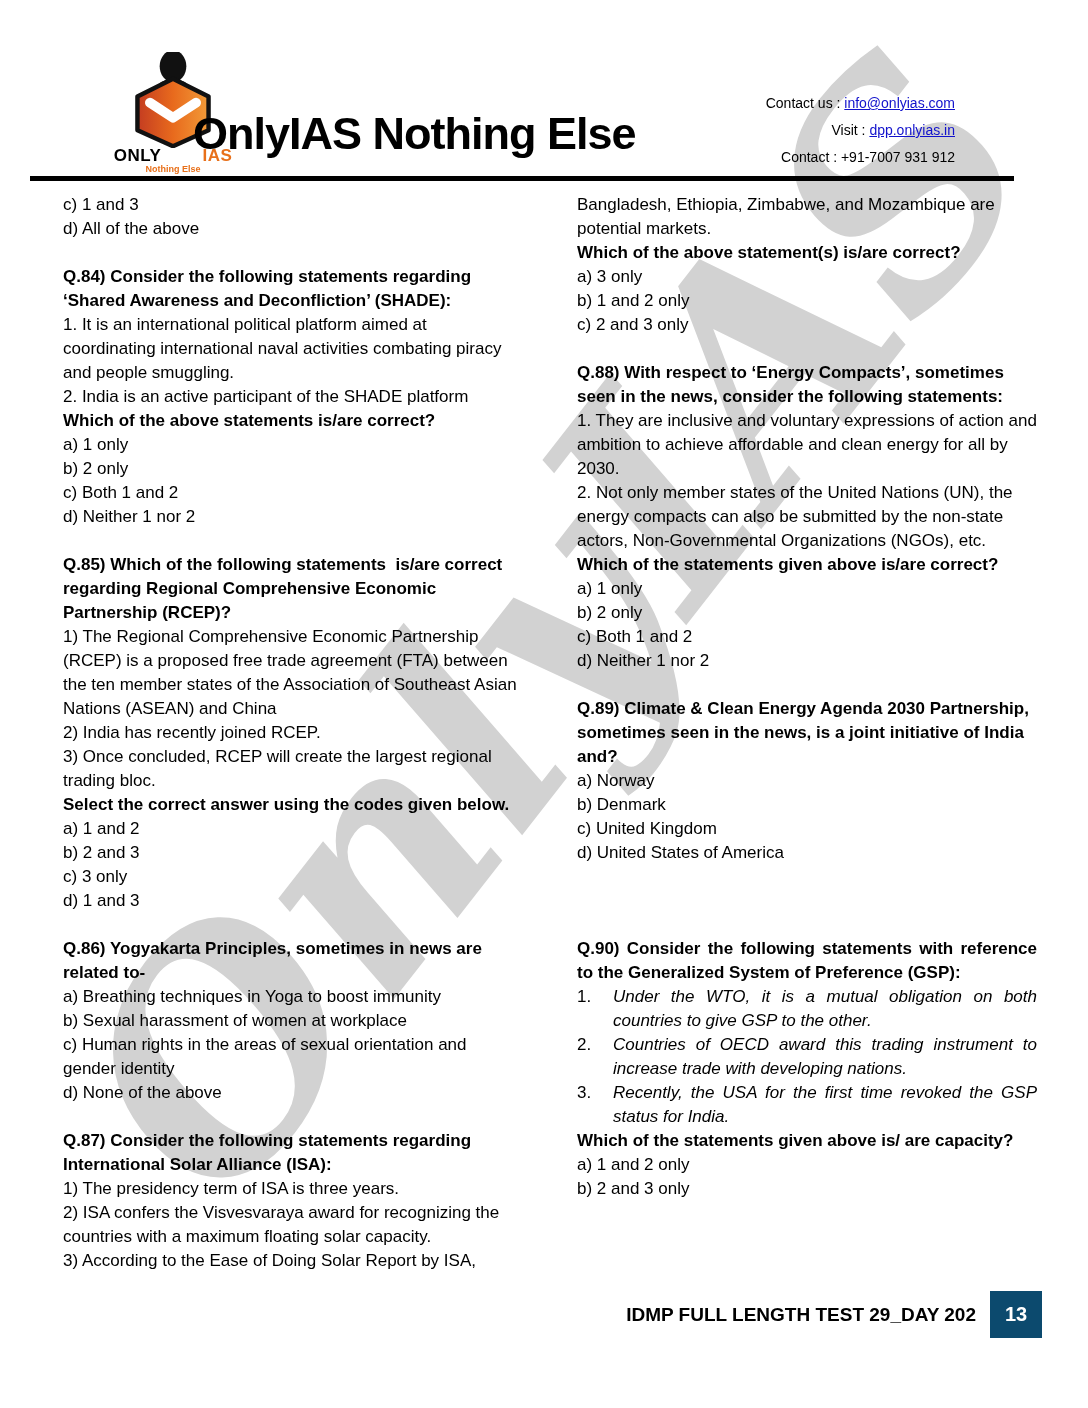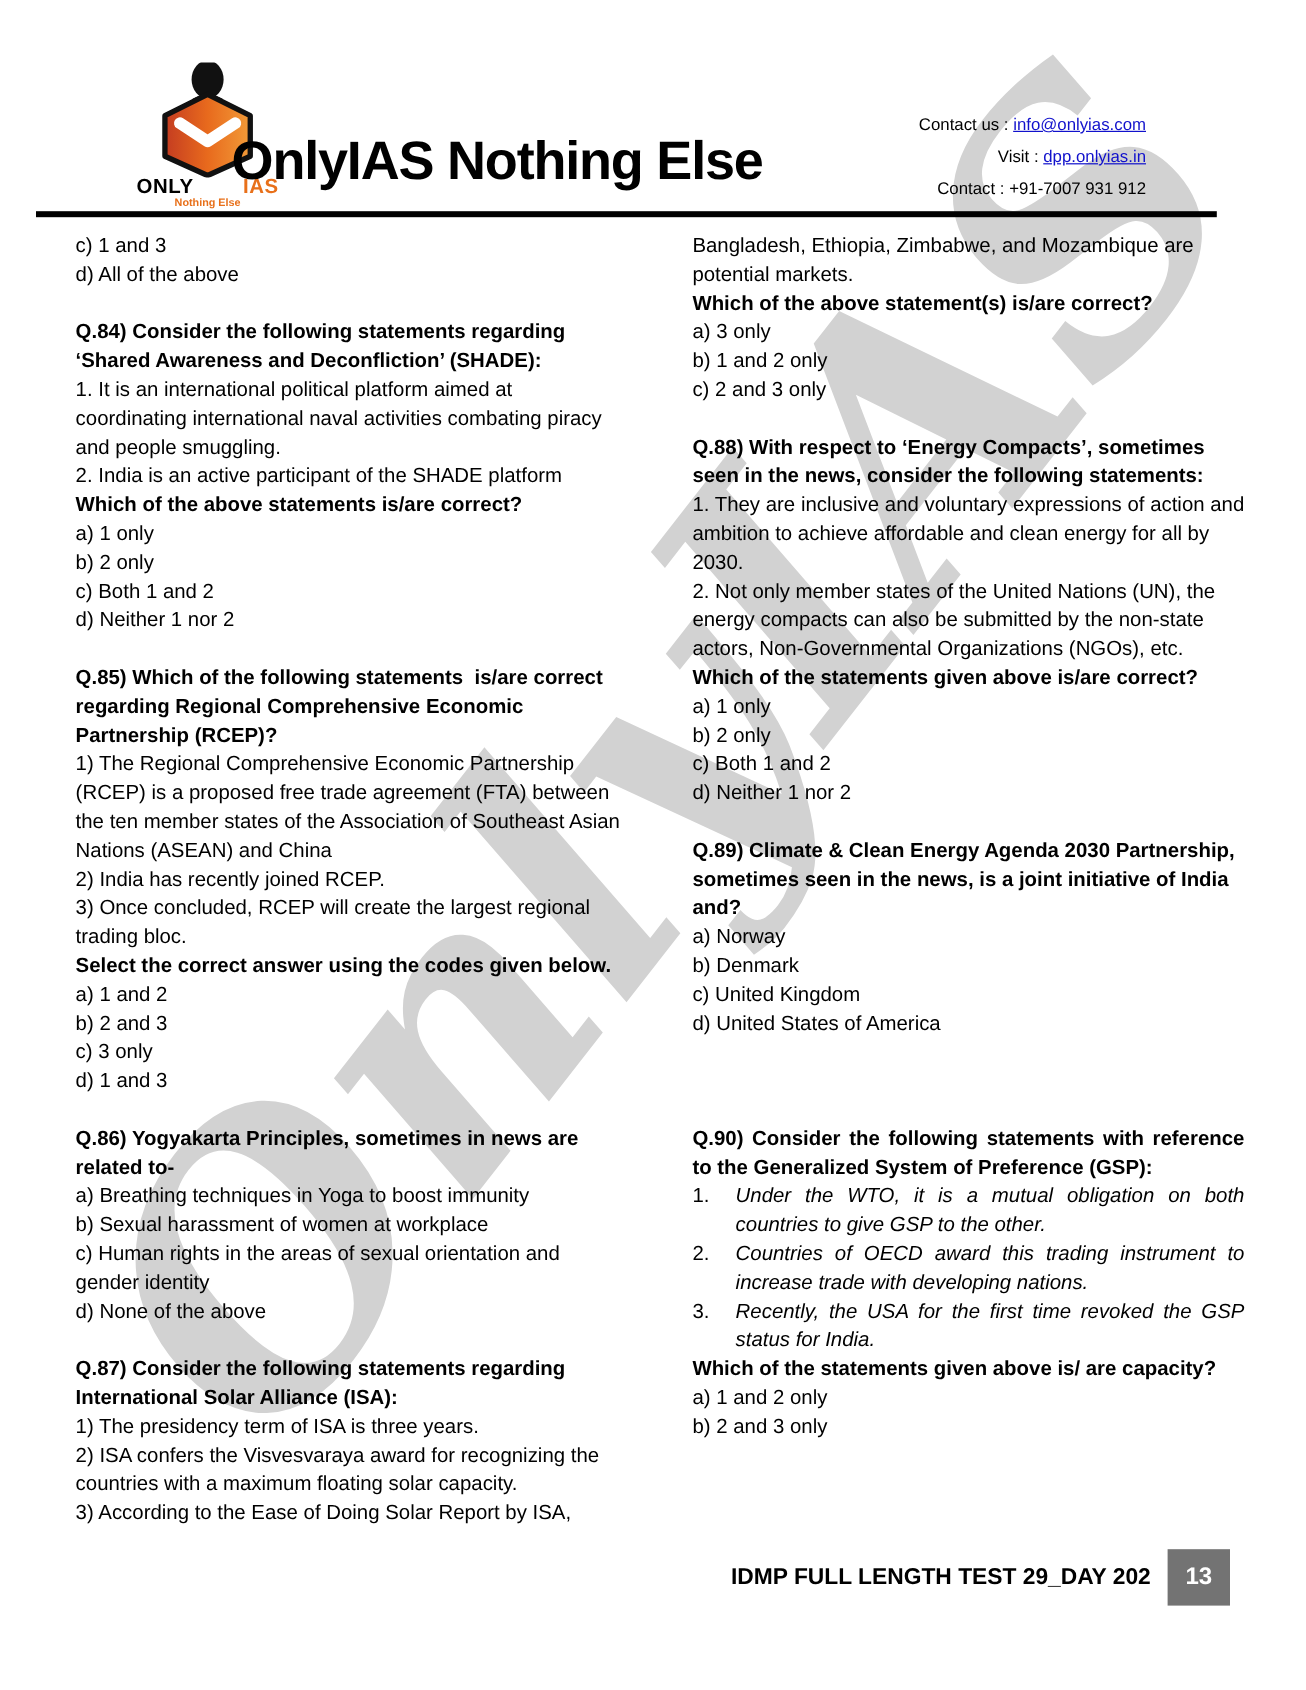--- a/index.html
+++ b/index.html
@@ -30,21 +30,21 @@
   .column{position:absolute;top:193px;z-index:1;font-size:17px;line-height:24px;}
   .col-left{left:63px;width:455px;}
   .col-right{left:577px;width:460px;}
   .line{margin:0;white-space:pre-wrap;}
   .bold{font-weight:bold;}
   .justify{text-align:justify;}
   .num-row{display:flex;}
   .num-row .num{flex:0 0 36px;}
   .num-row .ntext{flex:1;text-align:justify;font-style:italic;}
   .footer{
-    position:absolute;right:63px;bottom:70px;z-index:2;
+    position:absolute;right:46px;bottom:70px;z-index:2;
     display:flex;align-items:center;
   }
   .footer-label{font-size:19px;font-weight:bold;white-space:nowrap;margin-right:14px;}
   .page-badge{
     width:52px;height:47px;background:#C0504D;color:#fff;font-weight:bold;
     font-size:20px;display:flex;align-items:center;justify-content:center;
   }
 </style>
 </head>
 <body>
@@ -150,14 +150,14 @@
       <span class="num">3.</span>
       <span class="ntext">Recently, the USA for the first time revoked the GSP status for India.</span>
     </div>
     <p class="line bold">Which of the statements given above is/ are capacity?</p>
     <p class="line">a) 1 and 2 only</p>
     <p class="line">b) 2 and 3 only</p>
   </div>
 
 <div class="footer">
   <div class="footer-label">IDMP FULL LENGTH TEST 29_DAY 202</div>
-  <div class="page-badge" style="background: #737373;">13</div>
+  <div class="page-badge" style="background: #0c4a6e;">13</div>
 </div>
 
 </body></html>

